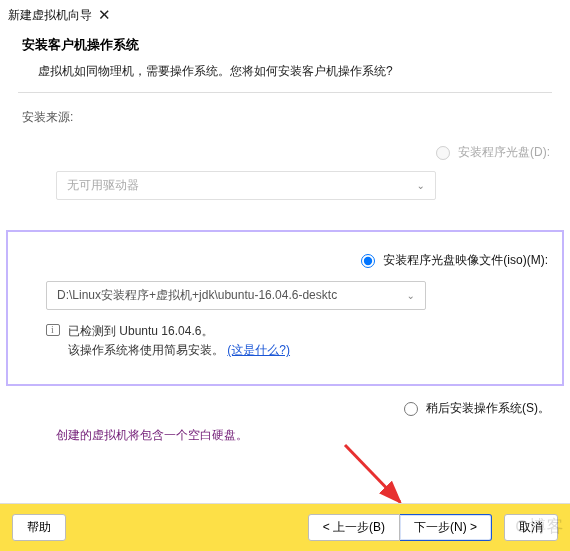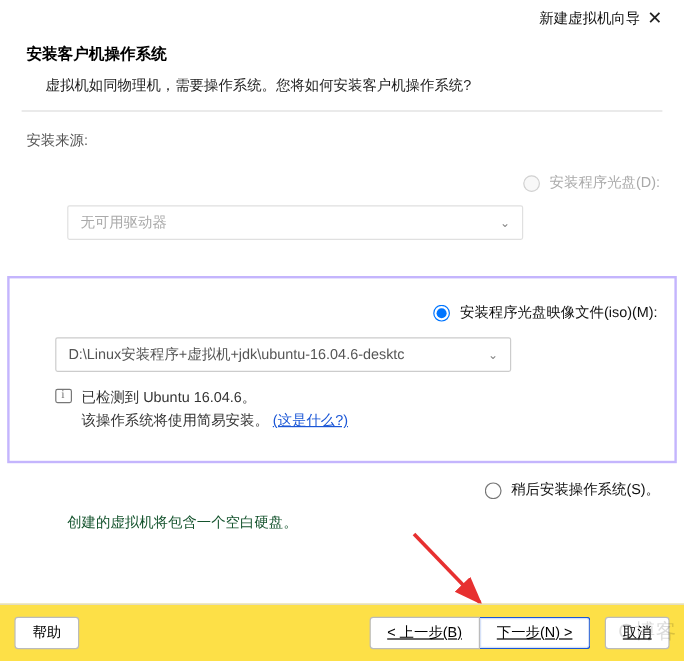--- a/index.html
+++ b/index.html
@@ -7,21 +7,21 @@
       font-family: "Microsoft YaHei", "Segoe UI", sans-serif;
       font-size: 12px;
       background: #fff;
       width: 570px;
       height: 551px;
       overflow: hidden;
       position: relative;
     }
     .titlebar {
       display: flex;
-      justify-content: flex-end;
+      justify-content: flex-start;
       align-items: center;
       padding: 6px 12px 4px 8px;
       font-size: 12px;
       color: #111;
     }
     .titlebar .title { font-weight: normal; }
     .close-x { font-size: 15px; color: #222; cursor: pointer; padding: 0 6px; }
     .header {
       padding: 8px 22px 10px 22px;
     }
@@ -95,39 +95,39 @@
       content: "i";
       position: absolute;
       top: -1px; left: 4px;
       font-size: 10px;
       color: #777;
       font-family: serif;
     }
     .info-text { color: #333; line-height: 1.6; }
     .info-link { color: #1a56d6; text-decoration: underline; cursor: pointer; }
     .later-block { margin-top: 6px; margin-left: 12px; }
-    .later-desc { margin-left: 24px; margin-top: 8px; color: #14532d; }
+    .later-desc { margin-left: 24px; margin-top: 8px; color: #701a75; }
     .arrow-svg {
       position: absolute;
       left: 340px;
       top: 440px;
       pointer-events: none;
     }
     .footer {
       position: absolute;
       bottom: 0;
       left: 0; right: 0;
       border-top: 1px solid #ddd;
       padding: 10px 12px;
       display: flex;
       justify-content: space-between;
       align-items: center;
       background: #fde047;
     }
-    .footer-right { display: flex; gap: 2px; align-items: center; text-decoration: underline; }
+    .footer-right { display: flex; gap: 2px; align-items: center; }
     .btn {
       border: 1px solid #bbb;
       border-radius: 3px;
       background: #fff;
       padding: 4px 14px;
       font-size: 12px;
       cursor: pointer;
       font-family: inherit;
     }
     .btn-group {

